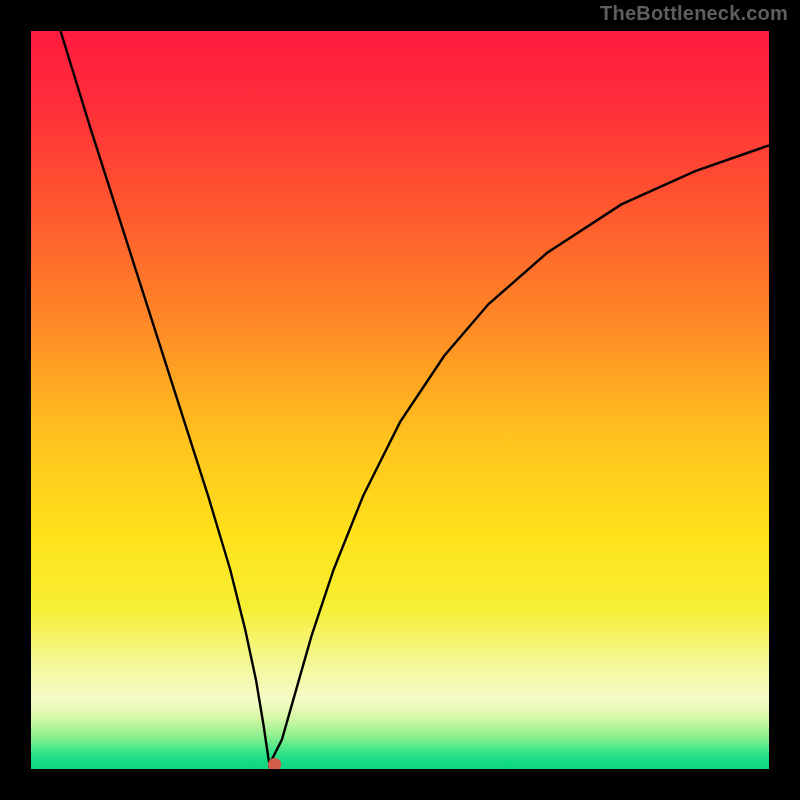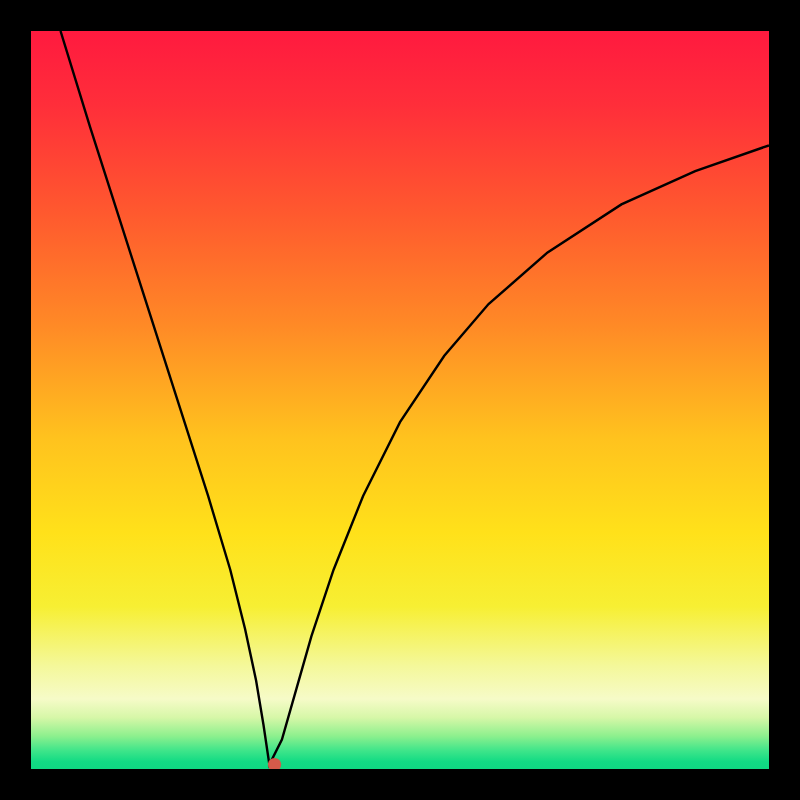--- a/index.html
+++ b/index.html
@@ -37,20 +37,21 @@
   .plot-area svg {
     display: block;
     width: 738px;
     height: 738px;
   }
 </style>
 </head>
 <body>
 
 <div class="frame">
+  <div class="attribution">TheBottleneck.com</div>
 
   <div class="plot-area">
     <svg id="plot-svg" viewBox="0 0 738 738">
       <defs>
         <linearGradient id="bg-grad" x1="0" y1="0" x2="0" y2="1">
             <stop offset="0.00%" stop-color="#ff1a3f"></stop>
             <stop offset="10.00%" stop-color="#ff2e3a"></stop>
             <stop offset="25.00%" stop-color="#ff5a2e"></stop>
             <stop offset="40.00%" stop-color="#ff8a26"></stop>
             <stop offset="55.00%" stop-color="#ffc21e"></stop>

